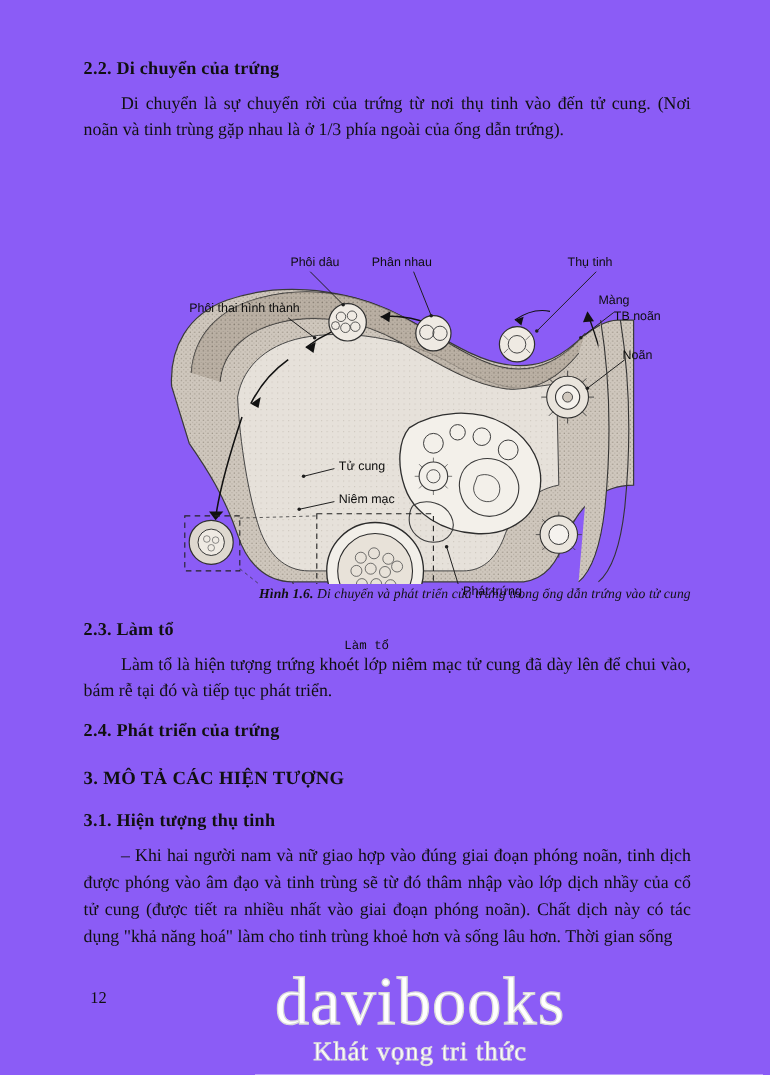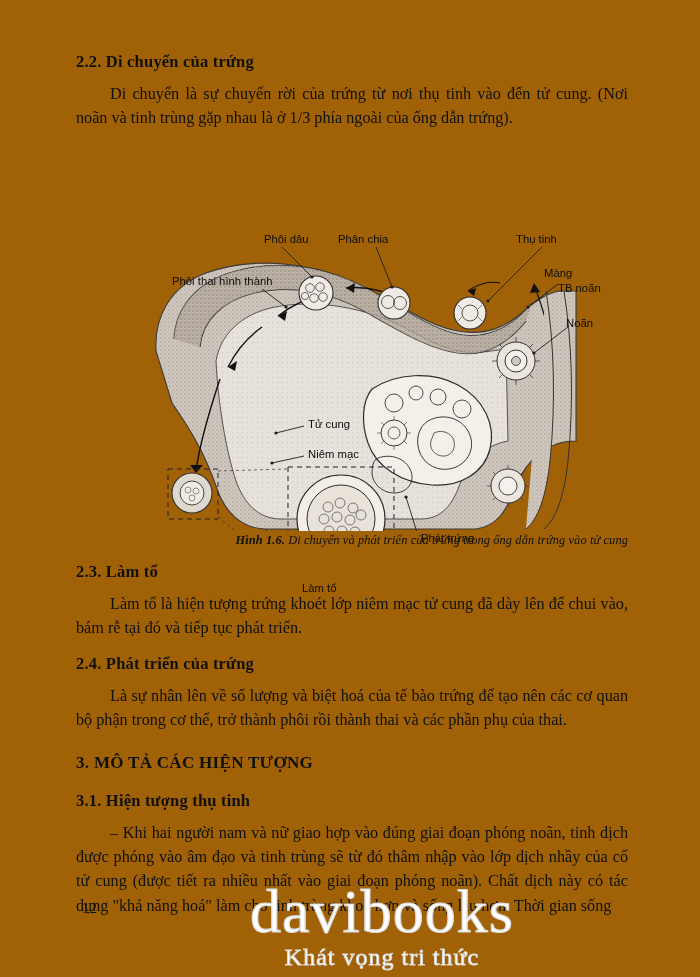--- a/index.html
+++ b/index.html
@@ -13,21 +13,21 @@
     position: relative;
     font-family: "Liberation Serif", serif;
     color: #101010;
     overflow: hidden;
   }
   .page {
     position: absolute;
     left: 0; top: 0;
     width: 700px;
     height: 977px;
-    background: #a16207;
+    background: #8b5cf6;
   }
   .content {
     position: absolute;
     left: 76px;
     top: 52px;
     width: 552px;
   }
   h2.heading {
     font-family: "Liberation Serif", serif;
     font-size: 16.5px;
@@ -328,44 +328,43 @@
           <circle cx="452" cy="166" r="1.6"></circle>
           <circle cx="458" cy="212" r="1.6"></circle>
           <circle cx="210" cy="166" r="1.6"></circle>
           <circle cx="200" cy="292" r="1.6"></circle>
           <circle cx="196" cy="322" r="1.6"></circle>
           <circle cx="330" cy="356" r="1.6"></circle>
         </g>
       </svg>
 
       <div class="fig-label" style="left:172px; top:92px;margin-left:16px;">Phôi dâu</div>
-      <div class="fig-label" style="left:262px; top:92px;">Phân chia</div>
+      <div class="fig-label" style="left:262px; top:92px;">Phân nhau</div>
       <div class="fig-label" style="left:440px; top:92px;">Thụ tinh</div>
       <div class="fig-label" style="left:468px; top:126px;">Màng</div>
       <div class="fig-label" style="left:482px; top:141px;">TB noãn</div>
       <div class="fig-label" style="left:490px; top:176px;">Noãn</div>
       <div class="fig-label" style="left:96px; top:134px;">Phôi thai hình thành</div>
       <div class="fig-label" style="left:232px; top:277px;">Tử cung</div>
       <div class="fig-label" style="left:232px; top:307px;">Niêm mạc</div>
       <div class="fig-label" style="left:345px; top:391px;">Phát trứng</div>
-      <div class="fig-label" style="left:226px; top:441px;">Làm tổ</div>
+      <div class="fig-label" style="left:237px; top:441px;font-family:Liberation Mono, monospace;">Làm tổ</div>
     </div>
 
     <div class="fig-caption">
       <b>Hình 1.6.</b>
       <span>Di chuyển và phát triển của trứng trong ống dẫn trứng vào tử cung</span>
     </div>
 
     <h2 class="heading">2.3. Làm tổ</h2>
     <p class="para">Làm tổ là hiện tượng trứng khoét lớp niêm mạc tử cung đã dày lên để chui vào, bám rễ tại đó và tiếp tục phát triển.</p>
 
     <div class="spacer-sm"></div>
 
     <h2 class="heading">2.4. Phát triển của trứng</h2>
-    <p class="para">Là sự nhân lên về số lượng và biệt hoá của tế bào trứng để tạo nên các cơ quan bộ phận trong cơ thể, trở thành phôi rồi thành thai và các phần phụ của thai.</p>
 
     <div class="spacer-md"></div>
 
     <h2 class="heading-major">3. MÔ TẢ CÁC HIỆN TƯỢNG</h2>
 
     <div class="spacer-sm"></div>
 
     <h2 class="heading">3.1. Hiện tượng thụ tinh</h2>
     <p class="para">– Khi hai người nam và nữ giao hợp vào đúng giai đoạn phóng noãn, tinh dịch được phóng vào âm đạo và tinh trùng sẽ từ đó thâm nhập vào lớp dịch nhầy của cổ tử cung (được tiết ra nhiều nhất vào giai đoạn phóng noãn). Chất dịch này có tác dụng "khả năng hoá" làm cho tinh trùng khoẻ hơn và sống lâu hơn. Thời gian sống</p>
   </div>

